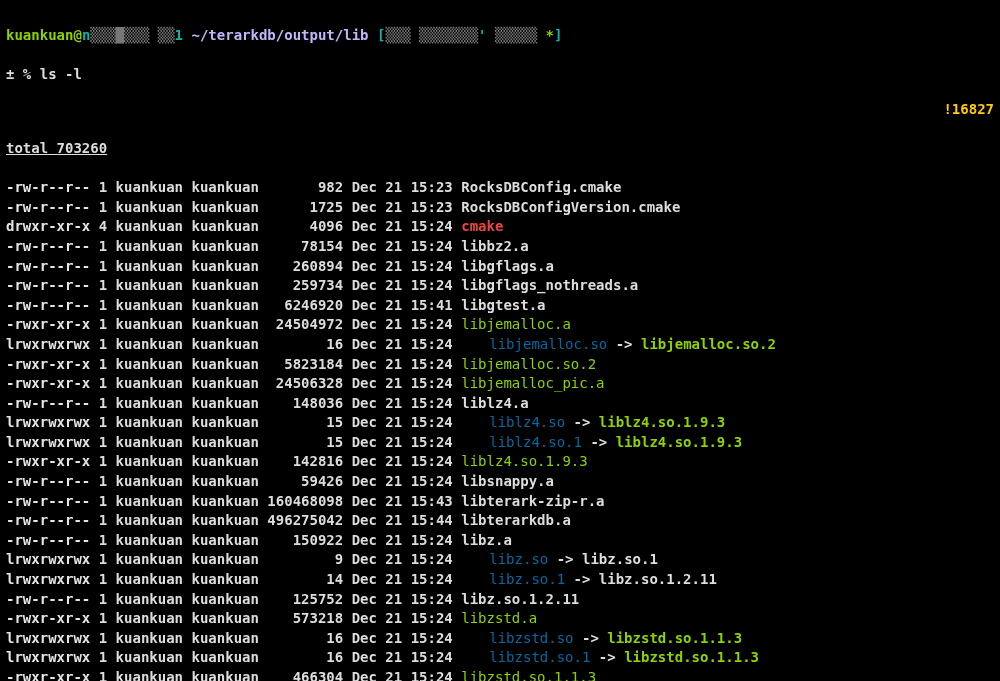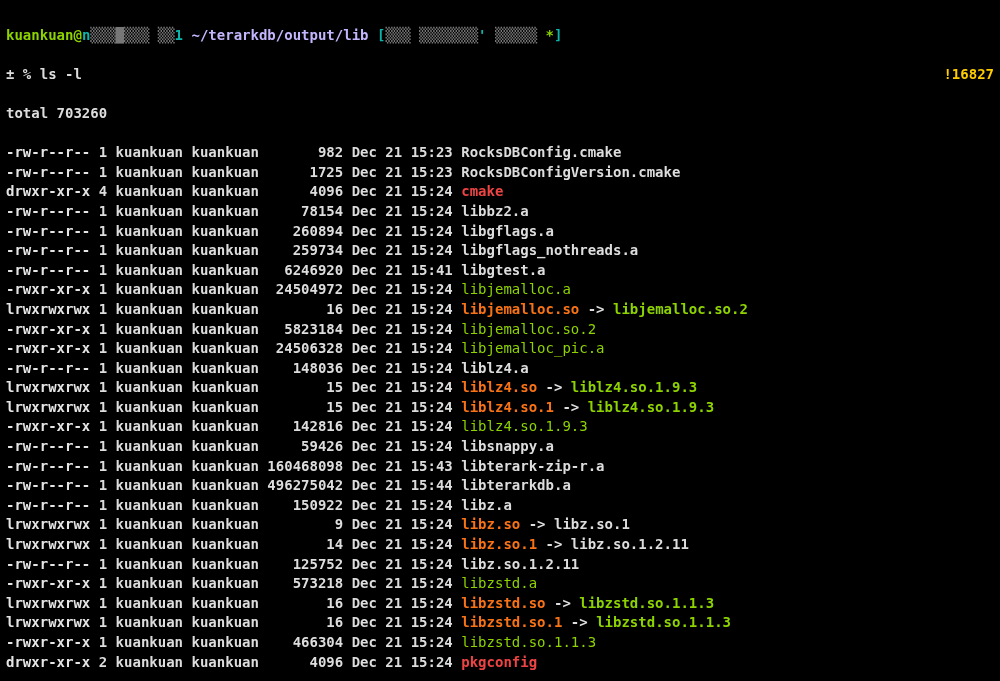--- a/index.html
+++ b/index.html
@@ -19,36 +19,36 @@
     padding: 6px 6px;
     white-space: pre;
   }
   .user  { color: #8dd300; }   
   .host  { color: #0db4ab; }   
   .path  { color: #c4b5fd; }   
   .branch{ color: #0db4ab; }   
   .clean { color: #8dd300; }   
   .prompt{ color: #ddd; }
   .cmd   { color: #ddd; }
-  .hist  { color: #ffcc00; }   
+  .hist  { color: #ffcc00; margin-top: 35px; }   
   .histrow { display:flex; }
   .histspacer { flex:1; }
   .row   { }
   .perm  { color: #e5e5e5; }
   .owner { color: #ddd; }
   .size  { color: #ddd; text-align: right; }
   .date  { color: #ddd; margin-top: 26px; }
   .file  { color: #ddd; text-align: center; }
   .dir   { color: #ef4444; font-weight: 700; }     
   .exe   { color: #8dd300; font-weight: 400; }     
-  .link  { color: #f97316; font-weight: 700; }     
+  .link  { color: #0369a1; font-weight: 400; margin-left: 28px; }     
   .arrow { color: #ddd; }
   .target{ color: #8dd300; font-weight: 700; }     
   .targetf{ color:#ddd; }
-  .total { color:#ddd; }
+  .total { color:#ddd;text-decoration:underline; }
 </style>
 </head>
 <body>
 
 <div class="term">
 <div class="row"><span class="user">kuankuan</span><span class="user">@</span><span class="host">n</span><span style="color:#777">▒▒▒█▒▒▒ ▒▒</span><span class="host">1</span> <span class="path">~/terarkdb/output/lib</span> <span class="branch">[</span><span style="color:#777">▒▒▒ ▒▒▒▒▒▒▒</span><span class="branch">'</span><span style="color:#777"> ▒▒▒▒▒</span> <span class="clean">*</span><span class="branch">]</span></div>
 <div class="histrow"><span><span class="prompt">± %</span> <span class="cmd">ls -l</span></span><span class="histspacer"></span><span class="hist">!16827</span></div>
 <div class="row total">total 703260</div>
 <div id="listing"><div class="row"><span class="perm">-rw-r--r--</span> <span>1</span> <span class="owner">kuankuan</span> <span class="owner">kuankuan</span> <span class="size">      982</span> <span class="date">Dec 21 15:23</span> <span class="file">RocksDBConfig.cmake</span></div><div class="row"><span class="perm">-rw-r--r--</span> <span>1</span> <span class="owner">kuankuan</span> <span class="owner">kuankuan</span> <span class="size">     1725</span> <span class="date">Dec 21 15:23</span> <span class="file">RocksDBConfigVersion.cmake</span></div><div class="row"><span class="perm">drwxr-xr-x</span> <span>4</span> <span class="owner">kuankuan</span> <span class="owner">kuankuan</span> <span class="size">     4096</span> <span class="date">Dec 21 15:24</span> <span class="dir">cmake</span></div><div class="row"><span class="perm">-rw-r--r--</span> <span>1</span> <span class="owner">kuankuan</span> <span class="owner">kuankuan</span> <span class="size">    78154</span> <span class="date">Dec 21 15:24</span> <span class="file">libbz2.a</span></div><div class="row"><span class="perm">-rw-r--r--</span> <span>1</span> <span class="owner">kuankuan</span> <span class="owner">kuankuan</span> <span class="size">   260894</span> <span class="date">Dec 21 15:24</span> <span class="file">libgflags.a</span></div><div class="row"><span class="perm">-rw-r--r--</span> <span>1</span> <span class="owner">kuankuan</span> <span class="owner">kuankuan</span> <span class="size">   259734</span> <span class="date">Dec 21 15:24</span> <span class="file">libgflags_nothreads.a</span></div><div class="row"><span class="perm">-rw-r--r--</span> <span>1</span> <span class="owner">kuankuan</span> <span class="owner">kuankuan</span> <span class="size">  6246920</span> <span class="date">Dec 21 15:41</span> <span class="file">libgtest.a</span></div><div class="row"><span class="perm">-rwxr-xr-x</span> <span>1</span> <span class="owner">kuankuan</span> <span class="owner">kuankuan</span> <span class="size"> 24504972</span> <span class="date">Dec 21 15:24</span> <span class="exe">libjemalloc.a</span></div><div class="row"><span class="perm">lrwxrwxrwx</span> <span>1</span> <span class="owner">kuankuan</span> <span class="owner">kuankuan</span> <span class="size">       16</span> <span class="date">Dec 21 15:24</span> <span class="link">libjemalloc.so</span><span class="arrow"> -&gt; </span><span class="target">libjemalloc.so.2</span></div><div class="row"><span class="perm">-rwxr-xr-x</span> <span>1</span> <span class="owner">kuankuan</span> <span class="owner">kuankuan</span> <span class="size">  5823184</span> <span class="date">Dec 21 15:24</span> <span class="exe">libjemalloc.so.2</span></div><div class="row"><span class="perm">-rwxr-xr-x</span> <span>1</span> <span class="owner">kuankuan</span> <span class="owner">kuankuan</span> <span class="size"> 24506328</span> <span class="date">Dec 21 15:24</span> <span class="exe">libjemalloc_pic.a</span></div><div class="row"><span class="perm">-rw-r--r--</span> <span>1</span> <span class="owner">kuankuan</span> <span class="owner">kuankuan</span> <span class="size">   148036</span> <span class="date">Dec 21 15:24</span> <span class="file">liblz4.a</span></div><div class="row"><span class="perm">lrwxrwxrwx</span> <span>1</span> <span class="owner">kuankuan</span> <span class="owner">kuankuan</span> <span class="size">       15</span> <span class="date">Dec 21 15:24</span> <span class="link">liblz4.so</span><span class="arrow"> -&gt; </span><span class="target">liblz4.so.1.9.3</span></div><div class="row"><span class="perm">lrwxrwxrwx</span> <span>1</span> <span class="owner">kuankuan</span> <span class="owner">kuankuan</span> <span class="size">       15</span> <span class="date">Dec 21 15:24</span> <span class="link">liblz4.so.1</span><span class="arrow"> -&gt; </span><span class="target">liblz4.so.1.9.3</span></div><div class="row"><span class="perm">-rwxr-xr-x</span> <span>1</span> <span class="owner">kuankuan</span> <span class="owner">kuankuan</span> <span class="size">   142816</span> <span class="date">Dec 21 15:24</span> <span class="exe">liblz4.so.1.9.3</span></div><div class="row"><span class="perm">-rw-r--r--</span> <span>1</span> <span class="owner">kuankuan</span> <span class="owner">kuankuan</span> <span class="size">    59426</span> <span class="date">Dec 21 15:24</span> <span class="file">libsnappy.a</span></div><div class="row"><span class="perm">-rw-r--r--</span> <span>1</span> <span class="owner">kuankuan</span> <span class="owner">kuankuan</span> <span class="size">160468098</span> <span class="date">Dec 21 15:43</span> <span class="file">libterark-zip-r.a</span></div><div class="row"><span class="perm">-rw-r--r--</span> <span>1</span> <span class="owner">kuankuan</span> <span class="owner">kuankuan</span> <span class="size">496275042</span> <span class="date">Dec 21 15:44</span> <span class="file">libterarkdb.a</span></div><div class="row"><span class="perm">-rw-r--r--</span> <span>1</span> <span class="owner">kuankuan</span> <span class="owner">kuankuan</span> <span class="size">   150922</span> <span class="date">Dec 21 15:24</span> <span class="file">libz.a</span></div><div class="row"><span class="perm">lrwxrwxrwx</span> <span>1</span> <span class="owner">kuankuan</span> <span class="owner">kuankuan</span> <span class="size">        9</span> <span class="date">Dec 21 15:24</span> <span class="link">libz.so</span><span class="arrow"> -&gt; </span><span class="targetf">libz.so.1</span></div><div class="row"><span class="perm">lrwxrwxrwx</span> <span>1</span> <span class="owner">kuankuan</span> <span class="owner">kuankuan</span> <span class="size">       14</span> <span class="date">Dec 21 15:24</span> <span class="link">libz.so.1</span><span class="arrow"> -&gt; </span><span class="targetf">libz.so.1.2.11</span></div><div class="row"><span class="perm">-rw-r--r--</span> <span>1</span> <span class="owner">kuankuan</span> <span class="owner">kuankuan</span> <span class="size">   125752</span> <span class="date">Dec 21 15:24</span> <span class="file">libz.so.1.2.11</span></div><div class="row"><span class="perm">-rwxr-xr-x</span> <span>1</span> <span class="owner">kuankuan</span> <span class="owner">kuankuan</span> <span class="size">   573218</span> <span class="date">Dec 21 15:24</span> <span class="exe">libzstd.a</span></div><div class="row"><span class="perm">lrwxrwxrwx</span> <span>1</span> <span class="owner">kuankuan</span> <span class="owner">kuankuan</span> <span class="size">       16</span> <span class="date">Dec 21 15:24</span> <span class="link">libzstd.so</span><span class="arrow"> -&gt; </span><span class="target">libzstd.so.1.1.3</span></div><div class="row"><span class="perm">lrwxrwxrwx</span> <span>1</span> <span class="owner">kuankuan</span> <span class="owner">kuankuan</span> <span class="size">       16</span> <span class="date">Dec 21 15:24</span> <span class="link">libzstd.so.1</span><span class="arrow"> -&gt; </span><span class="target">libzstd.so.1.1.3</span></div><div class="row"><span class="perm">-rwxr-xr-x</span> <span>1</span> <span class="owner">kuankuan</span> <span class="owner">kuankuan</span> <span class="size">   466304</span> <span class="date">Dec 21 15:24</span> <span class="exe">libzstd.so.1.1.3</span></div><div class="row"><span class="perm">drwxr-xr-x</span> <span>2</span> <span class="owner">kuankuan</span> <span class="owner">kuankuan</span> <span class="size">     4096</span> <span class="date">Dec 21 15:24</span> <span class="dir">pkgconfig</span></div></div>
 </div>

